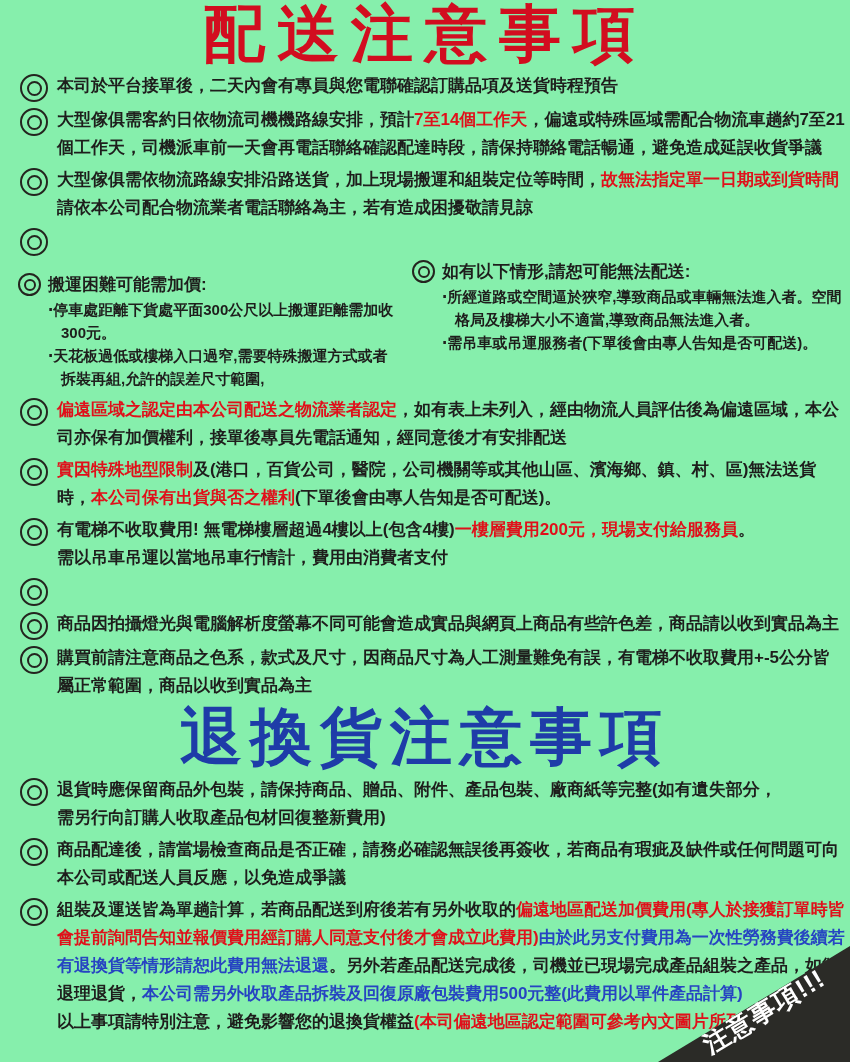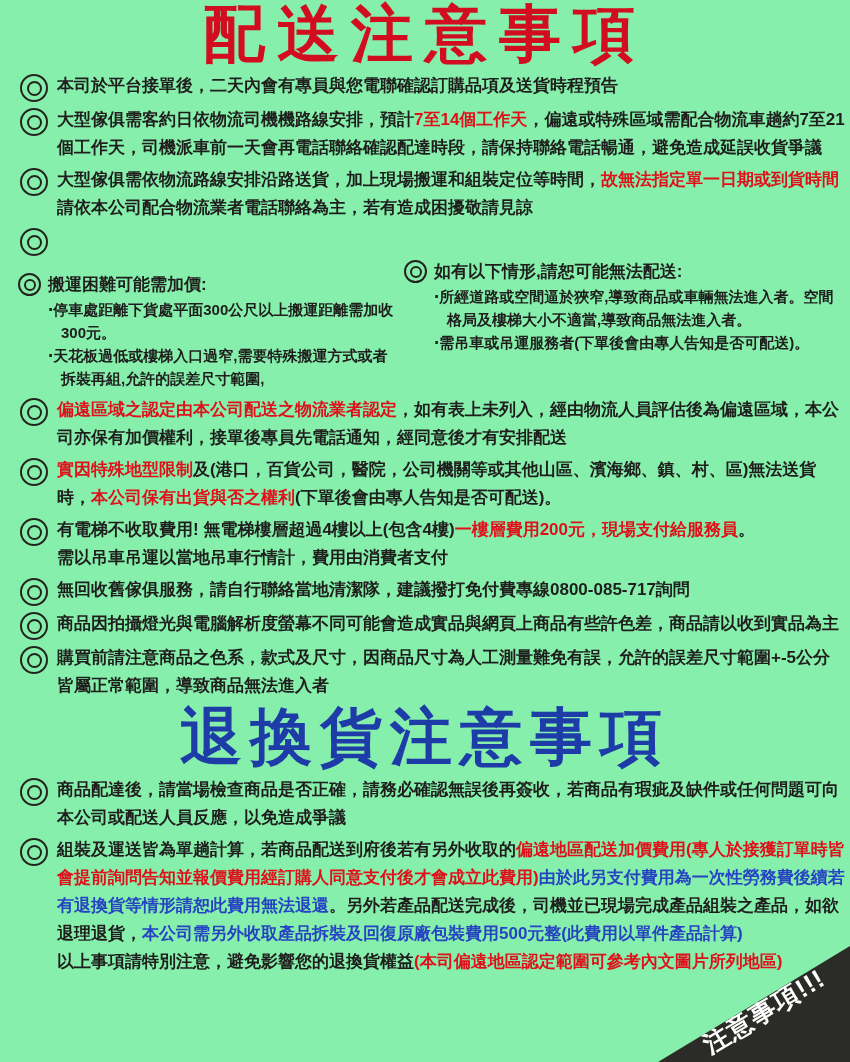--- a/index.html
+++ b/index.html
@@ -44,21 +44,21 @@
   .bullet.sm::after{width:8px;height:8px;}
   .txt{
     margin:0;font-size:17px;line-height:28px;font-weight:600;
     white-space:pre-wrap;
   }
   .sg.k{color:#1e1e1c;}
   .sg.r{color:var(--red,#e0101a);}
   .sg.b{color:var(--blue,#2644c2);}
   .cols{
     display:flex;align-items:flex-start;
-    padding:2px 0 2px 18px;gap:4px;margin-bottom:2px;
+    padding:2px 0 2px 18px;gap:12px;margin-bottom:2px;
   }
   .col{flex:none;}
   .col.left{width:382px;padding-top:13px;}
   .col.right{width:442px;}
   .col-head{
     display:flex;align-items:flex-start;gap:7px;
     font-size:17px;line-height:24px;font-weight:700;
   }
   .col ul{
     list-style:none;margin:1px 0 0 30px;padding:0;
@@ -136,33 +136,37 @@
     <span class="bullet"></span>
     <p class="txt"><span class="sg r">實因特殊地型限制</span><span class="sg k">及(港口，百貨公司，醫院，公司機關等或其他山區、濱海鄉、鎮、村、區)無法送貨時，</span><span class="sg r">本公司保有出貨與否之權利</span><span class="sg k">(下單後會由專人告知是否可配送)。</span></p>
   </div>
   <div class="item">
     <span class="bullet"></span>
     <p class="txt"><span class="sg k">有電梯不收取費用! 無電梯樓層超過4樓以上(包含4樓)</span><span class="sg r">一樓層費用200元，現場支付給服務員</span><span class="sg k">。
 需以吊車吊運以當地吊車行情計，費用由消費者支付</span></p>
   </div>
   <div class="item">
     <span class="bullet"></span>
-    <p class="txt"><span class="sg k">無回收舊傢俱服務，請自行聯絡當地清潔隊，建議撥打免付費專線0800-085-717詢問</span></p>
   </div>
   <div class="item">
     <span class="bullet"></span>
     <p class="txt"><span class="sg k">商品因拍攝燈光與電腦解析度螢幕不同可能會造成實品與網頁上商品有些許色差，商品請以收到實品為主</span></p>
   </div>
   <div class="item">
     <span class="bullet"></span>
-    <p class="txt"><span class="sg k">購買前請注意商品之色系，款式及尺寸，因商品尺寸為人工測量難免有誤，允許的誤差尺寸範圍+-5公分皆屬正常範圍，導致商品無法進入者</span></p>
+    <p class="txt"><span class="sg k">購買前請注意商品之色系，款式及尺寸，因商品尺寸為人工測量難免有誤，有電梯不收取費用+-5公分皆屬正常範圍，商品以收到實品為主</span></p>
   </div>
 
   <h1 class="title blue">退換貨注意事項</h1>
 
+  <div class="item">
+    <span class="bullet"></span>
+    <p class="txt"><span class="sg k">退貨時應保留商品外包裝，請保持商品、贈品、附件、產品包裝、廠商紙等完整(如有遺失部分，
+需另行向訂購人收取產品包材回復整新費用)</span></p>
+  </div>
   <div class="item">
     <span class="bullet"></span>
     <p class="txt"><span class="sg k">商品配達後，請當場檢查商品是否正確，請務必確認無誤後再簽收，若商品有瑕疵及缺件或任何問題可向本公司或配送人員反應，以免造成爭議</span></p>
   </div>
   <div class="item">
     <span class="bullet"></span>
     <p class="txt"><span class="sg k">組裝及運送皆為單趟計算，若商品配送到府後若有另外收取的</span><span class="sg r">偏遠地區配送加價費用(專人於接獲訂單時皆會提前詢問告知並報價費用經訂購人同意支付後才會成立此費用)</span><span class="sg b">由於此另支付費用為一次性勞務費後續若有退換貨等情形請恕此費用無法退還</span><span class="sg k">。另外若產品配送完成後，司機並已現場完成產品組裝之產品，如欲退理退貨，</span><span class="sg b">本公司需另外收取產品拆裝及回復原廠包裝費用500元整(此費用以單件產品計算)</span><span class="sg k">
 以上事項請特別注意，避免影響您的退換貨權益</span><span class="sg r">(本司偏遠地區認定範圍可參考內文圖片所列地區)</span></p>
   </div>
 

